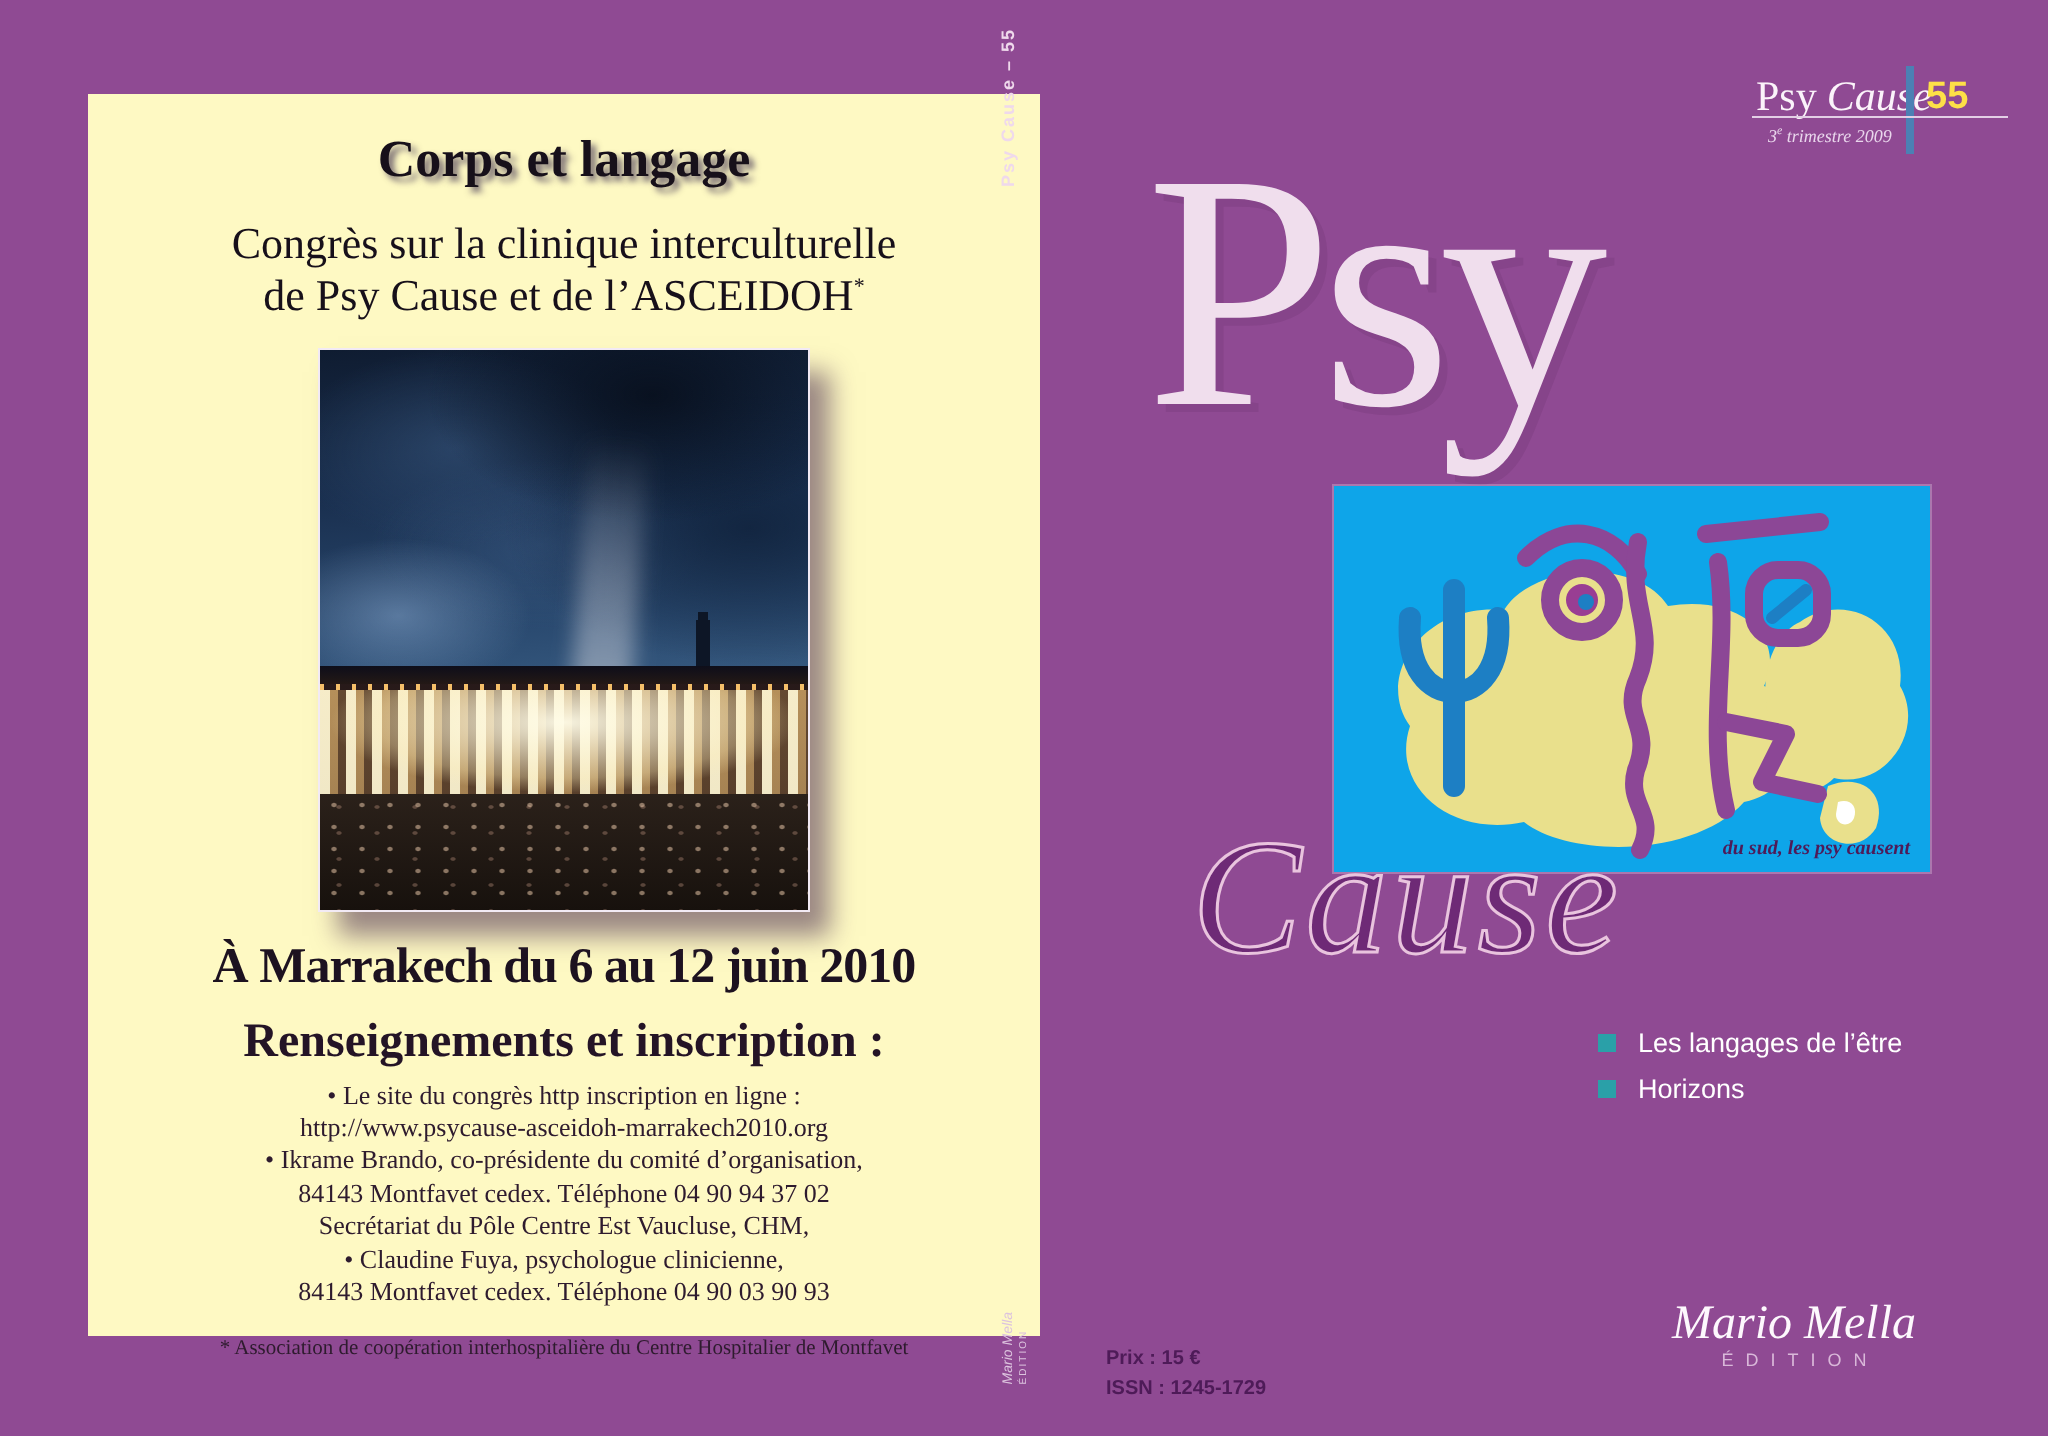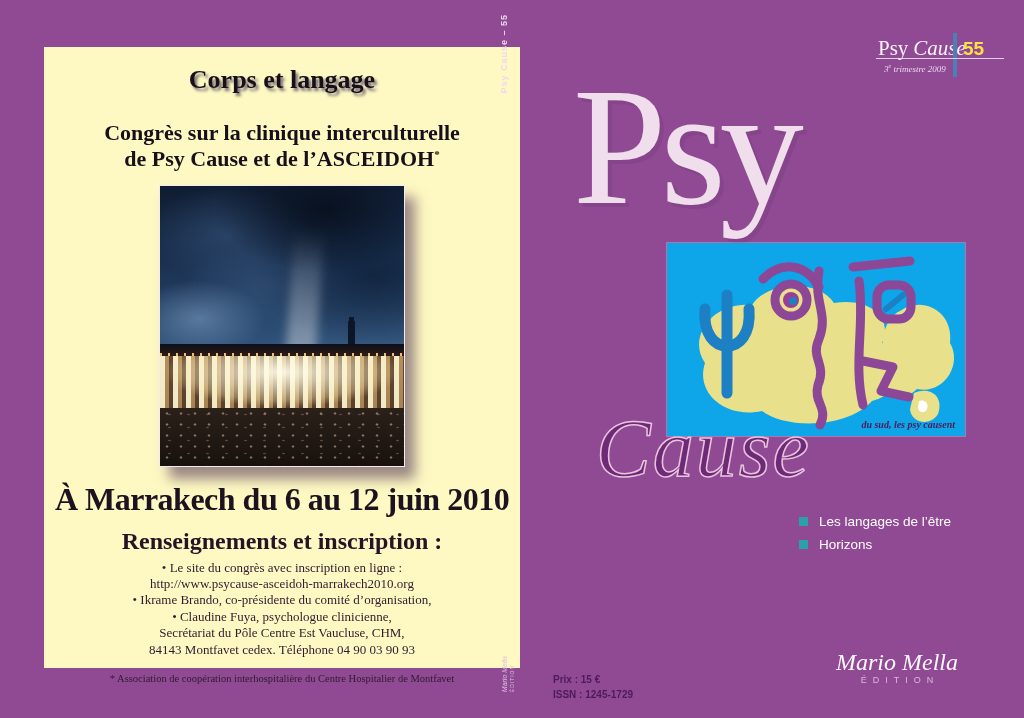--- a/index.html
+++ b/index.html
@@ -3,21 +3,21 @@
 <meta charset="utf-8">
 <style>
   html,body{margin:0;padding:0;background:#6b3a70;}
   .canvas{position:relative;width:1024px;height:718px;background:#8F4A93;overflow:hidden;
           font-family:"Liberation Serif", serif;}
   
   .poster{position:absolute;left:44px;top:47px;width:476px;height:621px;background:#fef9c3;
           text-align:center;color:#1c1118;}
   .poster-title{margin-top:17px;font-size:26px;font-weight:bold;line-height:1.22;color:#17101a;
                 text-shadow:2.5px 2.5px 3px rgba(95,82,100,0.85);}
-  .poster-sub{margin-top:24px;font-size:22px;font-weight:bold;line-height:1.18;color:#17101a;}
+  .poster-sub{margin-top:13px;font-size:22px;font-weight:normal;line-height:1.18;color:#17101a;}
   .poster-sub sup{font-size:11px;}
   
   .photo{position:relative;width:244px;height:280px;margin:13px auto 0;background:#16263e;
          border:1px solid #f2eaf4;box-shadow:10px 12px 12px rgba(72,42,78,0.55);overflow:hidden;}
   .sky{position:absolute;left:0;right:0;top:0;height:58%;
     background:
       radial-gradient(95px 55px at 16% 82%, rgba(150,182,220,0.45), rgba(150,182,220,0) 70%),
       radial-gradient(150px 85px at 68% 14%, rgba(8,16,30,0.95), rgba(8,16,30,0) 75%),
       radial-gradient(120px 70px at 28% 30%, rgba(60,92,132,0.5), rgba(60,92,132,0) 70%),
       radial-gradient(170px 95px at 88% 55%, rgba(16,34,60,0.85), rgba(16,34,60,0) 72%),
@@ -36,21 +36,21 @@
     background:
       radial-gradient(150px 45px at 50% 30%, rgba(255,252,232,0.95), rgba(255,240,190,0.35) 62%, rgba(255,240,190,0) 78%),
       repeating-linear-gradient(90deg, rgba(255,247,212,0.92) 0 5px, rgba(196,156,98,0.75) 5px 9px, rgba(92,66,45,0.8) 9px 13px),
       linear-gradient(180deg,#8a6a42,#4a3524);}
   .crowd{position:absolute;left:0;right:0;top:79.5%;bottom:0;
     background-image:
       radial-gradient(rgba(228,195,165,0.55) 1px, transparent 1.7px),
       radial-gradient(rgba(180,140,120,0.4) 1px, transparent 1.6px),
       linear-gradient(180deg,#2b211a,#17110d);
     background-size:14px 11px,19px 13px,100% 100%;}
-  .poster-loc{margin-top:14px;font-size:32px;font-weight:bold;letter-spacing:-0.5px;color:#1d1220;}
+  .poster-loc{margin-top:14px;font-size:25px;font-weight:bold;letter-spacing:-0.5px;color:#1d1220;}
   .poster-info-h{margin-top:10px;font-size:24px;font-weight:bold;color:#241426;}
   .poster-info{margin:5px 0 0;padding:0;list-style:none;font-size:13px;line-height:1.26;color:#2e1b2e;}
   .poster-foot{margin-top:15px;font-size:10.5px;color:#2e1b2e;}
   
   .spine-top{position:absolute;left:499px;top:14px;writing-mode:vertical-rl;transform:rotate(180deg);
     font-family:"Liberation Sans",sans-serif;font-size:9px;font-weight:bold;color:#EFD9EC;letter-spacing:1px;}
   .spine-bottom{position:absolute;left:501px;top:656px;display:flex;gap:1px;}
   .spine-bottom span{writing-mode:vertical-rl;transform:rotate(180deg);color:#DCC3DE;
     font-family:"Liberation Sans",sans-serif;}
   .spine-bottom .sb1{font-size:7px;font-style:italic;}
@@ -107,25 +107,26 @@
       <div class="minaret"></div>
       <div class="horizon"></div>
       <div class="horizon-lights"></div>
       <div class="market"></div>
       <div class="crowd"></div>
     </div>
 
     <div class="poster-loc">À Marrakech du 6 au 12 juin 2010</div>
     <div class="poster-info-h">Renseignements et inscription :</div>
     <ul class="poster-info">
-      <li>• Le site du congrès avec inscription en ligne :</li>
+      <li>• Le site du congrès http inscription en ligne :</li>
       <li>http://www.psycause-asceidoh-marrakech2010.org</li>
       <li>• Ikrame Brando, co-présidente du comité d’organisation,</li>
+      <li>84143 Montfavet cedex. Téléphone 04 90 94 37 02</li>
+      <li>Secrétariat du Pôle Centre Est Vaucluse, CHM,</li>
       <li>• Claudine Fuya, psychologue clinicienne,</li>
-      <li>Secrétariat du Pôle Centre Est Vaucluse, CHM,</li>
       <li>84143 Montfavet cedex. Téléphone 04 90 03 90 93</li>
     </ul>
     <div class="poster-foot">* Association de coopération interhospitalière du Centre Hospitalier de Montfavet</div>
   </div>
 
   <div class="spine-top">Psy Cause – 55</div>
   <div class="spine-bottom">
     <span class="sb1">Mario Mella</span>
     <span class="sb2">ÉDITION</span>
   </div>

